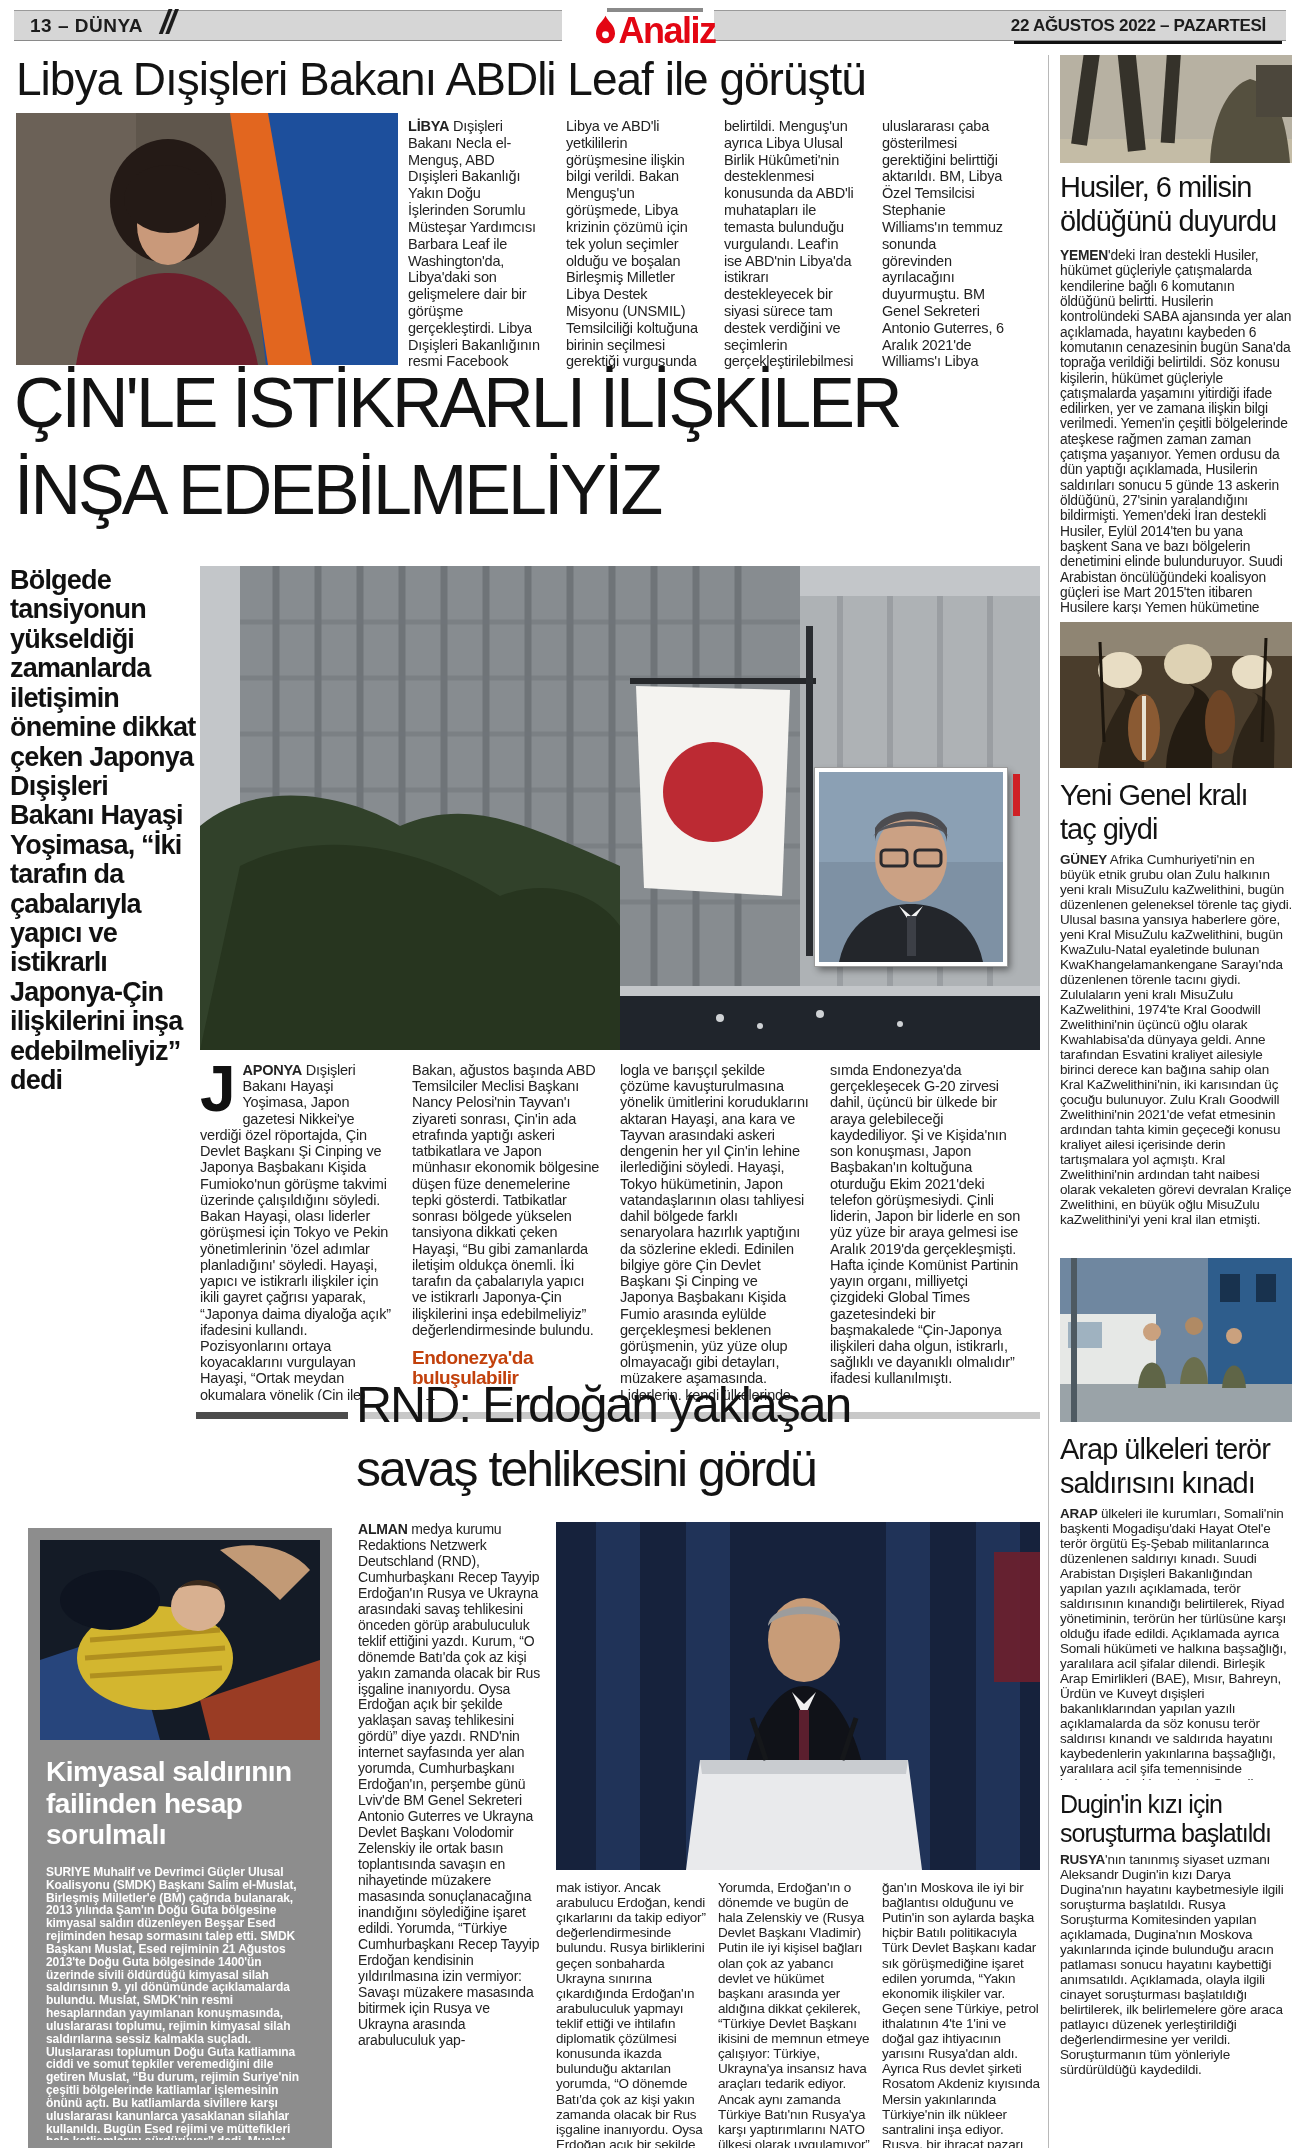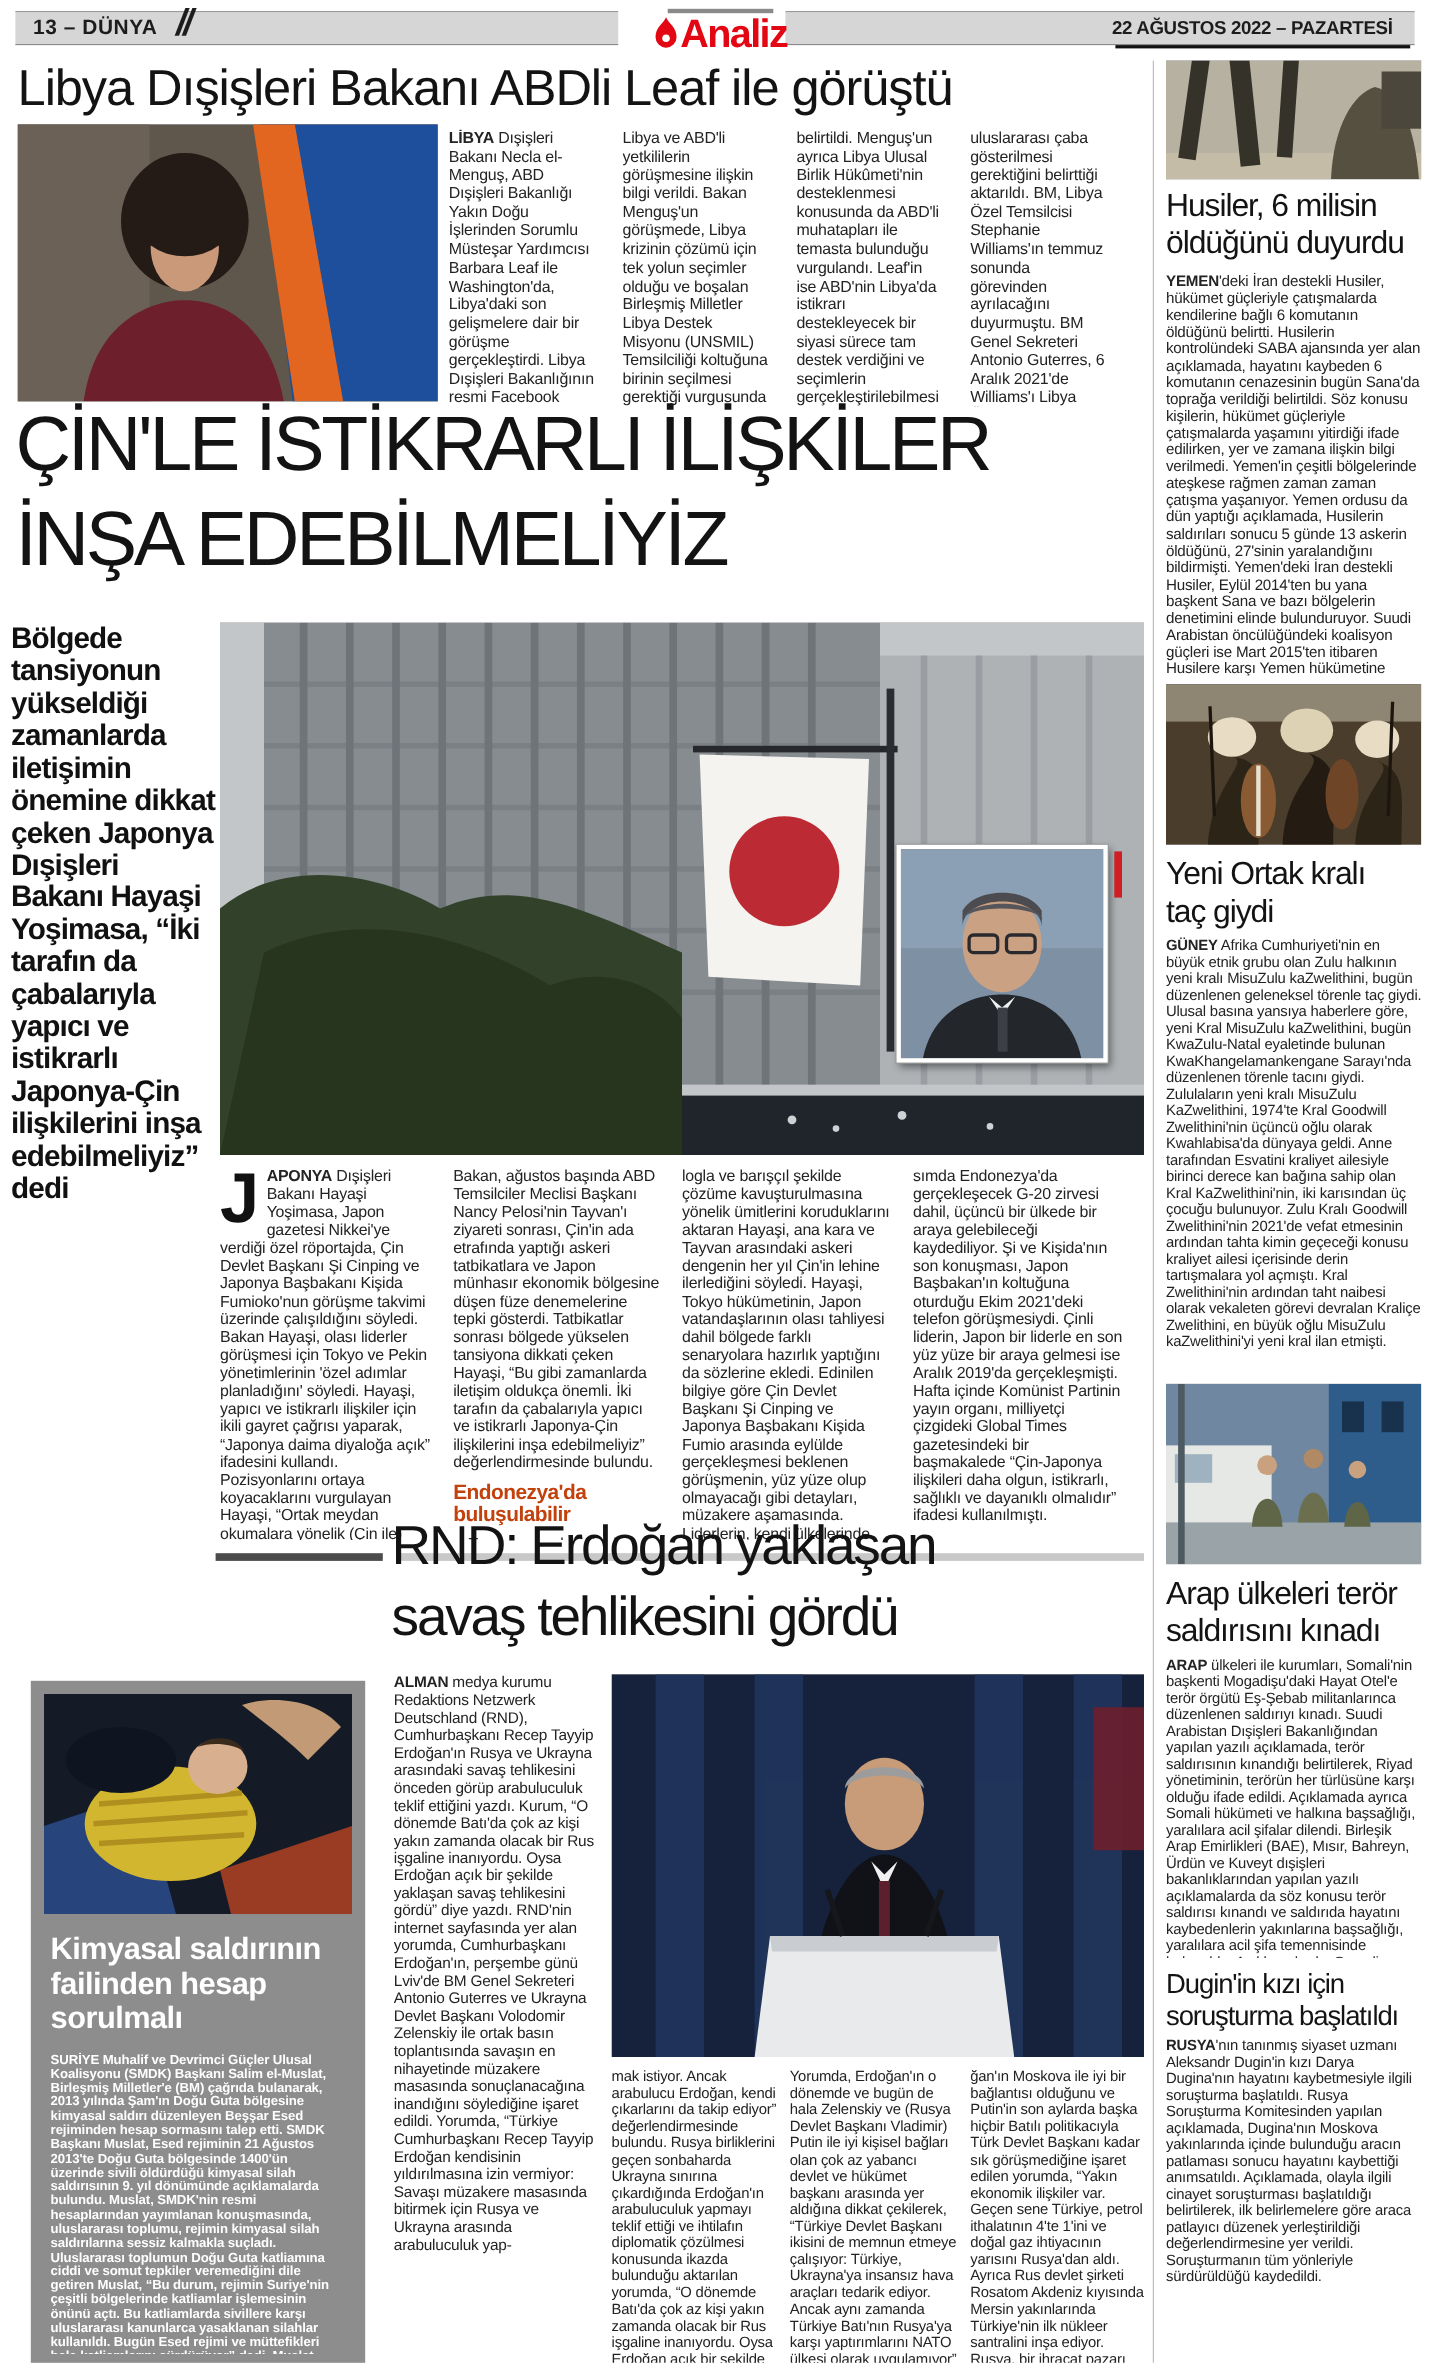--- a/index.html
+++ b/index.html
@@ -284,21 +284,21 @@
     <path d="M106 146 C108 88 150 72 128 62 C160 72 152 92 152 146 Z" fill="#241c12"></path>
     <path d="M172 146 C174 96 212 78 192 70 C220 80 214 100 214 146 Z" fill="#2d2418"></path>
     <ellipse cx="84" cy="106" rx="16" ry="34" fill="#8a5a33"></ellipse>
     <line x1="84" y1="74" x2="84" y2="138" stroke="#e8e2d2" stroke-width="4"></line>
     <ellipse cx="160" cy="100" rx="15" ry="32" fill="#6e4526"></ellipse>
     <line x1="40" y1="20" x2="44" y2="120" stroke="#1c160e" stroke-width="3"></line>
     <line x1="206" y1="16" x2="202" y2="120" stroke="#1c160e" stroke-width="3"></line>
   </svg>
 </div>
 <div class="abs hl zulu-hl">
-  <div>Yeni Ortak kralı</div>
+  <div>Yeni Genel kralı</div>
   <div>taç giydi</div>
 </div>
 <div class="abs body-col zulu-body">
   <span class="lead">GÜNEY</span><span> Afrika Cumhuriyeti'nin en büyük etnik grubu olan Zulu halkının yeni kralı MisuZulu kaZwelithini, bugün düzenlenen geleneksel törenle taç giydi. Ulusal basına yansıya haberlere göre, yeni Kral MisuZulu kaZwelithini, bugün KwaZulu-Natal eyaletinde bulunan KwaKhangelamankengane Sarayı'nda düzenlenen törenle tacını giydi. Zululaların yeni kralı MisuZulu KaZwelithini, 1974'te Kral Goodwill Zwelithini'nin üçüncü oğlu olarak Kwahlabisa'da dünyaya geldi. Anne tarafından Esvatini kraliyet ailesiyle birinci derece kan bağına sahip olan Kral KaZwelithini'nin, iki karısından üç çocuğu bulunuyor. Zulu Kralı Goodwill Zwelithini'nin 2021'de vefat etmesinin ardından tahta kimin geçeceği konusu kraliyet ailesi içerisinde derin tartışmalara yol açmıştı. Kral Zwelithini'nin ardından taht naibesi olarak vekaleten görevi devralan Kraliçe Zwelithini, en büyük oğlu MisuZulu kaZwelithini'yi yeni kral ilan etmişti.</span>
 </div>
 
 <div class="abs photo somalia-photo">
   <svg viewBox="0 0 232 164" preserveAspectRatio="none">
     <rect width="232" height="164" fill="#6f87a0"></rect>
     <rect x="148" y="0" width="84" height="128" fill="#2e5d8c"></rect>

